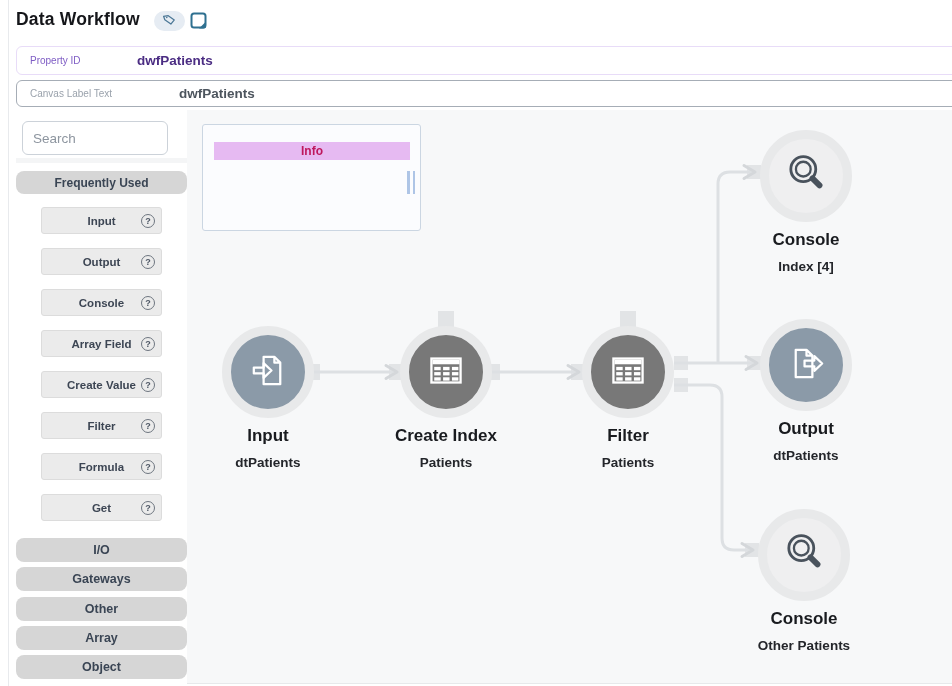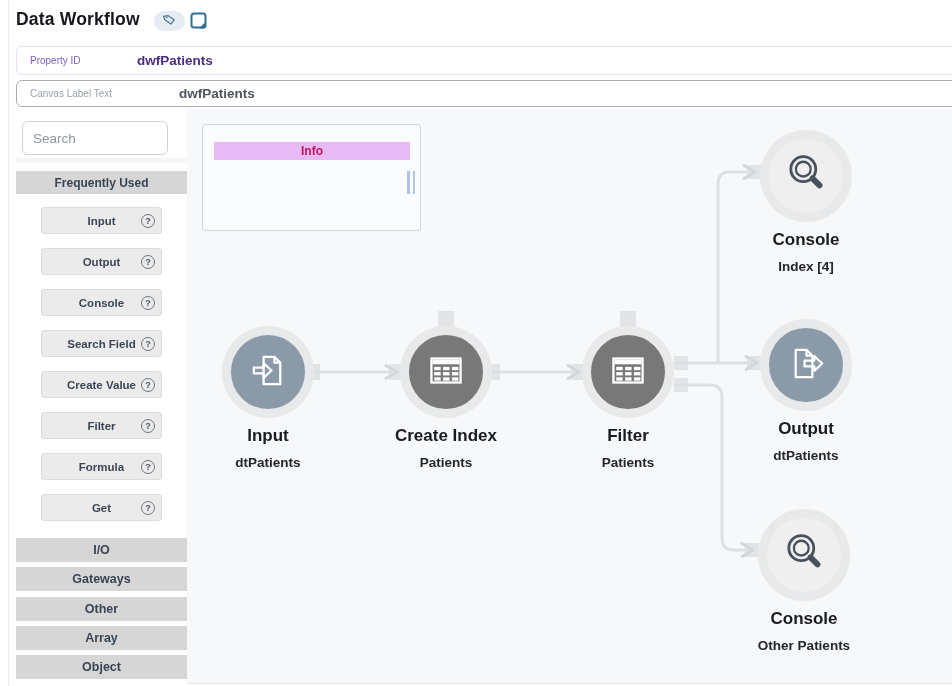--- a/index.html
+++ b/index.html
@@ -23,21 +23,21 @@
   .field-value { font-size:13.5px; font-weight:bold; }
   #property-row .field-value { color:#4b2d83; position:absolute; left:120px; }
   #canvas-label-row .field-value { color:#4d555e; position:absolute; left:162px; }
 
   
   #sidebar { position:absolute; left:16px; top:110px; width:171px; height:576px; background:#fff; }
   #search-input { position:absolute; left:6px; top:11px; width:146px; height:34px; border:1px solid #ccd2d9; border-radius:6px;
     font-size:13.5px; padding:0 10px; color:#3d4654; outline:none; font-family:"Liberation Sans", sans-serif; }
   #search-input::placeholder { color:#8d959f; }
   #search-divider { position:absolute; left:0; top:48px; width:171px; height:5px; background:#f4f5f6; }
-  .side-header { position:absolute; left:0; width:171px; background:#d6d6d6; border-radius:0;
+  .side-header { position:absolute; left:0; width:171px; background:#d6d6d6; border-radius:8px;
     display:flex; align-items:center; justify-content:center; font-size:12px; font-weight:bold; color:#3a4554; cursor:pointer; }
   #freq-header { top:61px; height:23px; }
   .side-item { position:absolute; left:25px; width:121px; height:27px; background:#ebebeb; border:1px solid #dcdcdc; border-radius:3px;
     display:flex; align-items:center; justify-content:center; font-size:11.5px; font-weight:bold; color:#3d4654; cursor:grab; }
   .help-badge { position:absolute; right:6px; top:50%; transform:translateY(-50%); width:14px; height:14px; border:1px solid #6e7680;
     border-radius:50%; font-size:9px; font-weight:bold; color:#4b5563; display:flex; align-items:center; justify-content:center; }
   .side-cat { height:24px; font-size:12.5px; }
 
   
   #canvas { position:absolute; left:187px; top:110px; width:765px; height:574px; background:#f7f8f9; border-bottom:1px solid #e7e9eb; }
@@ -103,21 +103,21 @@
         </div>
         <div class="side-item" style="top: 138px;">
           <span>Output</span>
           <span class="help-badge">?</span>
         </div>
         <div class="side-item" style="top: 179px;">
           <span>Console</span>
           <span class="help-badge">?</span>
         </div>
         <div class="side-item" style="top: 220px;">
-          <span>Search Field</span>
+          <span>Array Field</span>
           <span class="help-badge">?</span>
         </div>
         <div class="side-item" style="top: 261px;">
           <span>Create Value</span>
           <span class="help-badge">?</span>
         </div>
         <div class="side-item" style="top: 302px;">
           <span>Filter</span>
           <span class="help-badge">?</span>
         </div>

